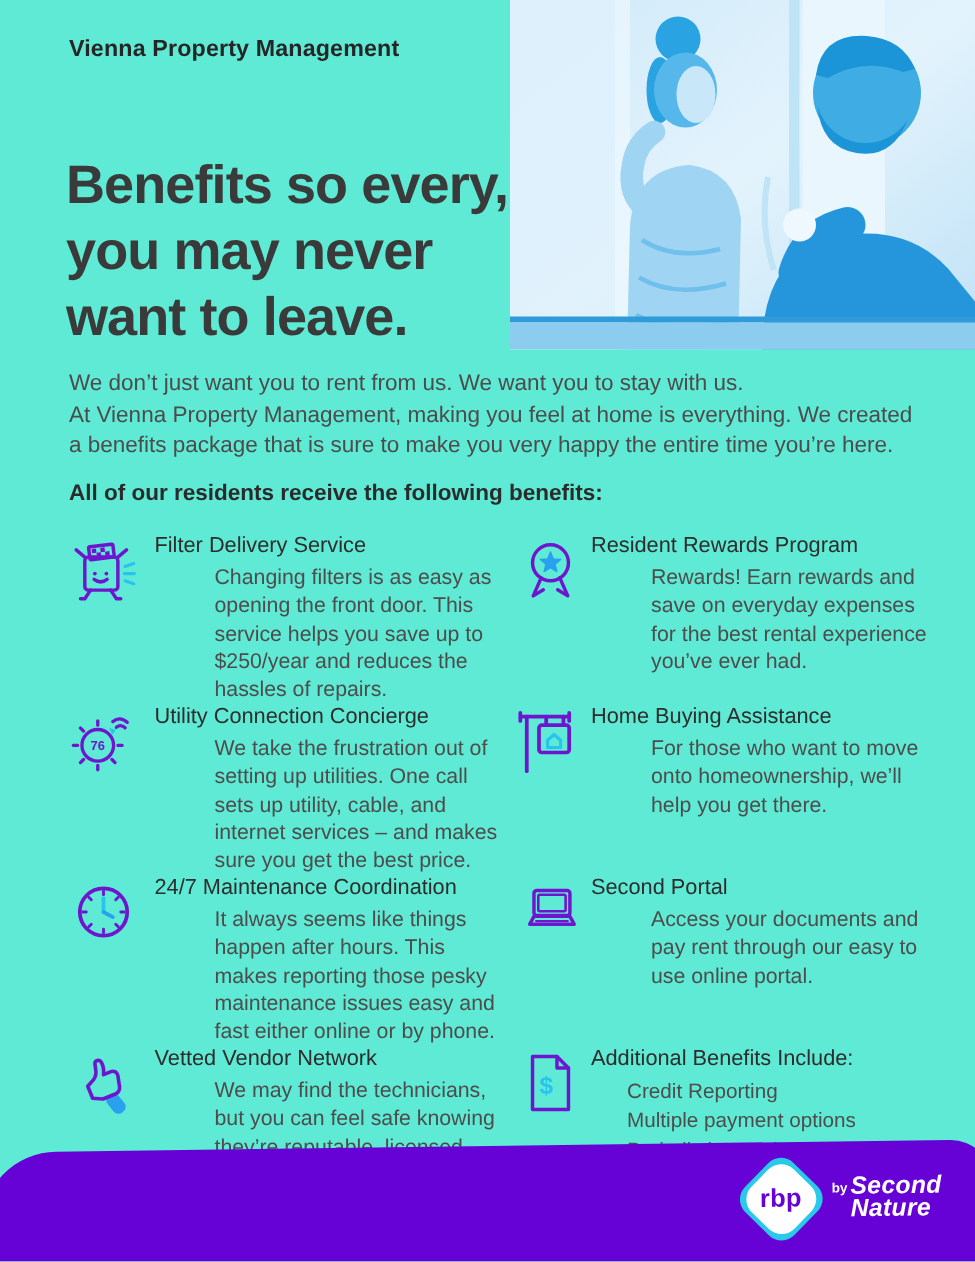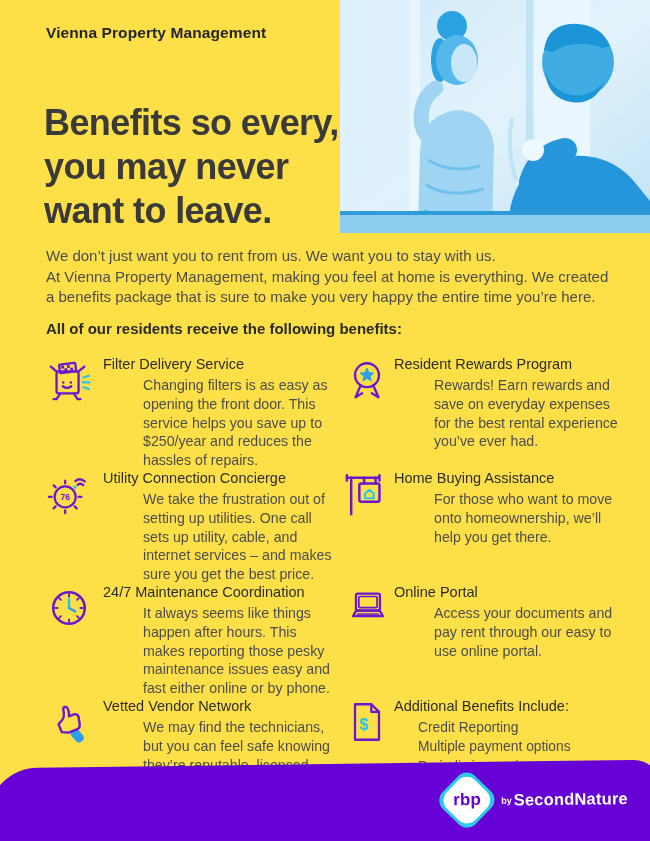--- a/index.html
+++ b/index.html
@@ -1,16 +1,16 @@
 <!DOCTYPE html>
 <html><head>
 <meta charset="utf-8">
 <style>
   html,body{margin:0;padding:0;}
-  .page{position:relative;width:650px;height:841px;background:#fde047;overflow:hidden;
+  .page{position:relative;width:650px;height:841px;background:#5eead4;overflow:hidden;
         font-family:"Liberation Sans",sans-serif;color:#3a3a3a;}
   .brand-header{position:absolute;left:46px;top:24px;font-size:15.5px;font-weight:700;
         color:#262626;letter-spacing:.1px;}
   .hero{position:absolute;left:340px;top:0;width:310px;height:233px;}
   .headline{position:absolute;left:44px;top:101px;font-size:36px;line-height:44px;
         font-weight:700;color:#3a3a3a;letter-spacing:-.6px;}
   .intro{position:absolute;left:46px;top:246px;width:566px;font-size:15px;
         line-height:20.5px;color:#4c4c4c;}
   .benefits-heading{position:absolute;left:46px;top:320px;font-size:15px;font-weight:700;color:#2b2b2b;}
   .benefits-grid{position:absolute;left:46px;top:356px;width:582px;display:grid;
@@ -26,22 +26,22 @@
   .footer-bar{position:absolute;left:-12px;right:-12px;bottom:-18px;height:95px;
         background:#6702D6;border-radius:50px 28px 0 0;transform:rotate(-0.75deg);}
   .footer-logo{position:absolute;right:34px;top:13px;display:flex;align-items:center;gap:9px;}
   .badge{position:relative;width:50px;height:50px;}
   .badge .teal{position:absolute;inset:2px;background:#2BC9E9;border-radius:26%;transform:rotate(45deg);}
   .badge .white{position:absolute;inset:5px;background:#ffffff;border-radius:30%;transform:rotate(45deg);}
   .badge .rbp{position:absolute;inset:0;display:flex;align-items:center;justify-content:center;
         font-size:17px;font-weight:700;color:#6702D6;letter-spacing:.2px;}
   .sn-wrap{display:flex;align-items:flex-start;color:#ffffff;}
   .sn-by{font-size:9px;font-weight:700;margin:3px 2px 0 0;}
-  .sn-lines{display:flex;font-size:16.5px;font-weight:700;
-        line-height:15px;letter-spacing:.2px;}
+  .sn-lines{display:flex;flex-direction:column;font-size:16.5px;font-weight:700;
+        line-height:15px;letter-spacing:.2px;font-style:italic;}
 </style>
 </head>
 <body>
 
 <div class="page">
 
   <div class="brand-header">Vienna Property Management</div>
 
   <svg class="hero" viewBox="0 0 310 233" preserveAspectRatio="none">
     <defs>
@@ -197,21 +197,21 @@
         <svg class="icon" viewBox="0 0 48 48">
           <g stroke="#6E16CE" fill="none" stroke-linejoin="round" stroke-linecap="round">
             <rect x="12.5" y="9" width="25" height="17.5" rx="2" stroke-width="2.4"></rect>
             <rect x="15.5" y="12" width="19" height="11.5" rx="1" stroke-width="1.8"></rect>
             <path d="M9.5 32.5 l3 -5.5 h25 l3 5.5 z" stroke-width="2.4"></path>
             <path d="M14 30.3 h22" stroke-width="1.6"></path>
           </g>
         </svg>
       </div>
       <div class="text">
-        <div class="title">Online Portal</div>
+        <div class="title">Second Portal</div>
         <div class="body">Access your documents and pay rent through our easy to use online portal.</div>
       </div>
     </div>
 
     <div class="benefit">
       <div class="icon-wrap">
         <svg class="icon" viewBox="0 0 48 48">
           <rect x="28" y="31" width="9.5" height="15" rx="4.2" fill="#2AA0EE" transform="rotate(-40 32.5 38.5)"></rect>
           <g transform="rotate(-22 24 24)">
             <path stroke="#6E16CE" stroke-width="2.5" fill="none" stroke-linejoin="round" stroke-linecap="round" d="M13 22 l5.5 -2.8 c2 -1.2 3.3 -3.2 3.9 -5.6 l1 -4 c.7 -2.6 4.3 -2.2 4.6 .6 c.3 2.8 -.4 5.8 -1.8 8.4 h5.6 c2.3 0 3.9 2.1 3.4 4.3 l-1.8 7.6 c-.5 2.2 -2.4 3.7 -4.6 3.7 h-9.3 l-6.5 -3.2 z"></path>

